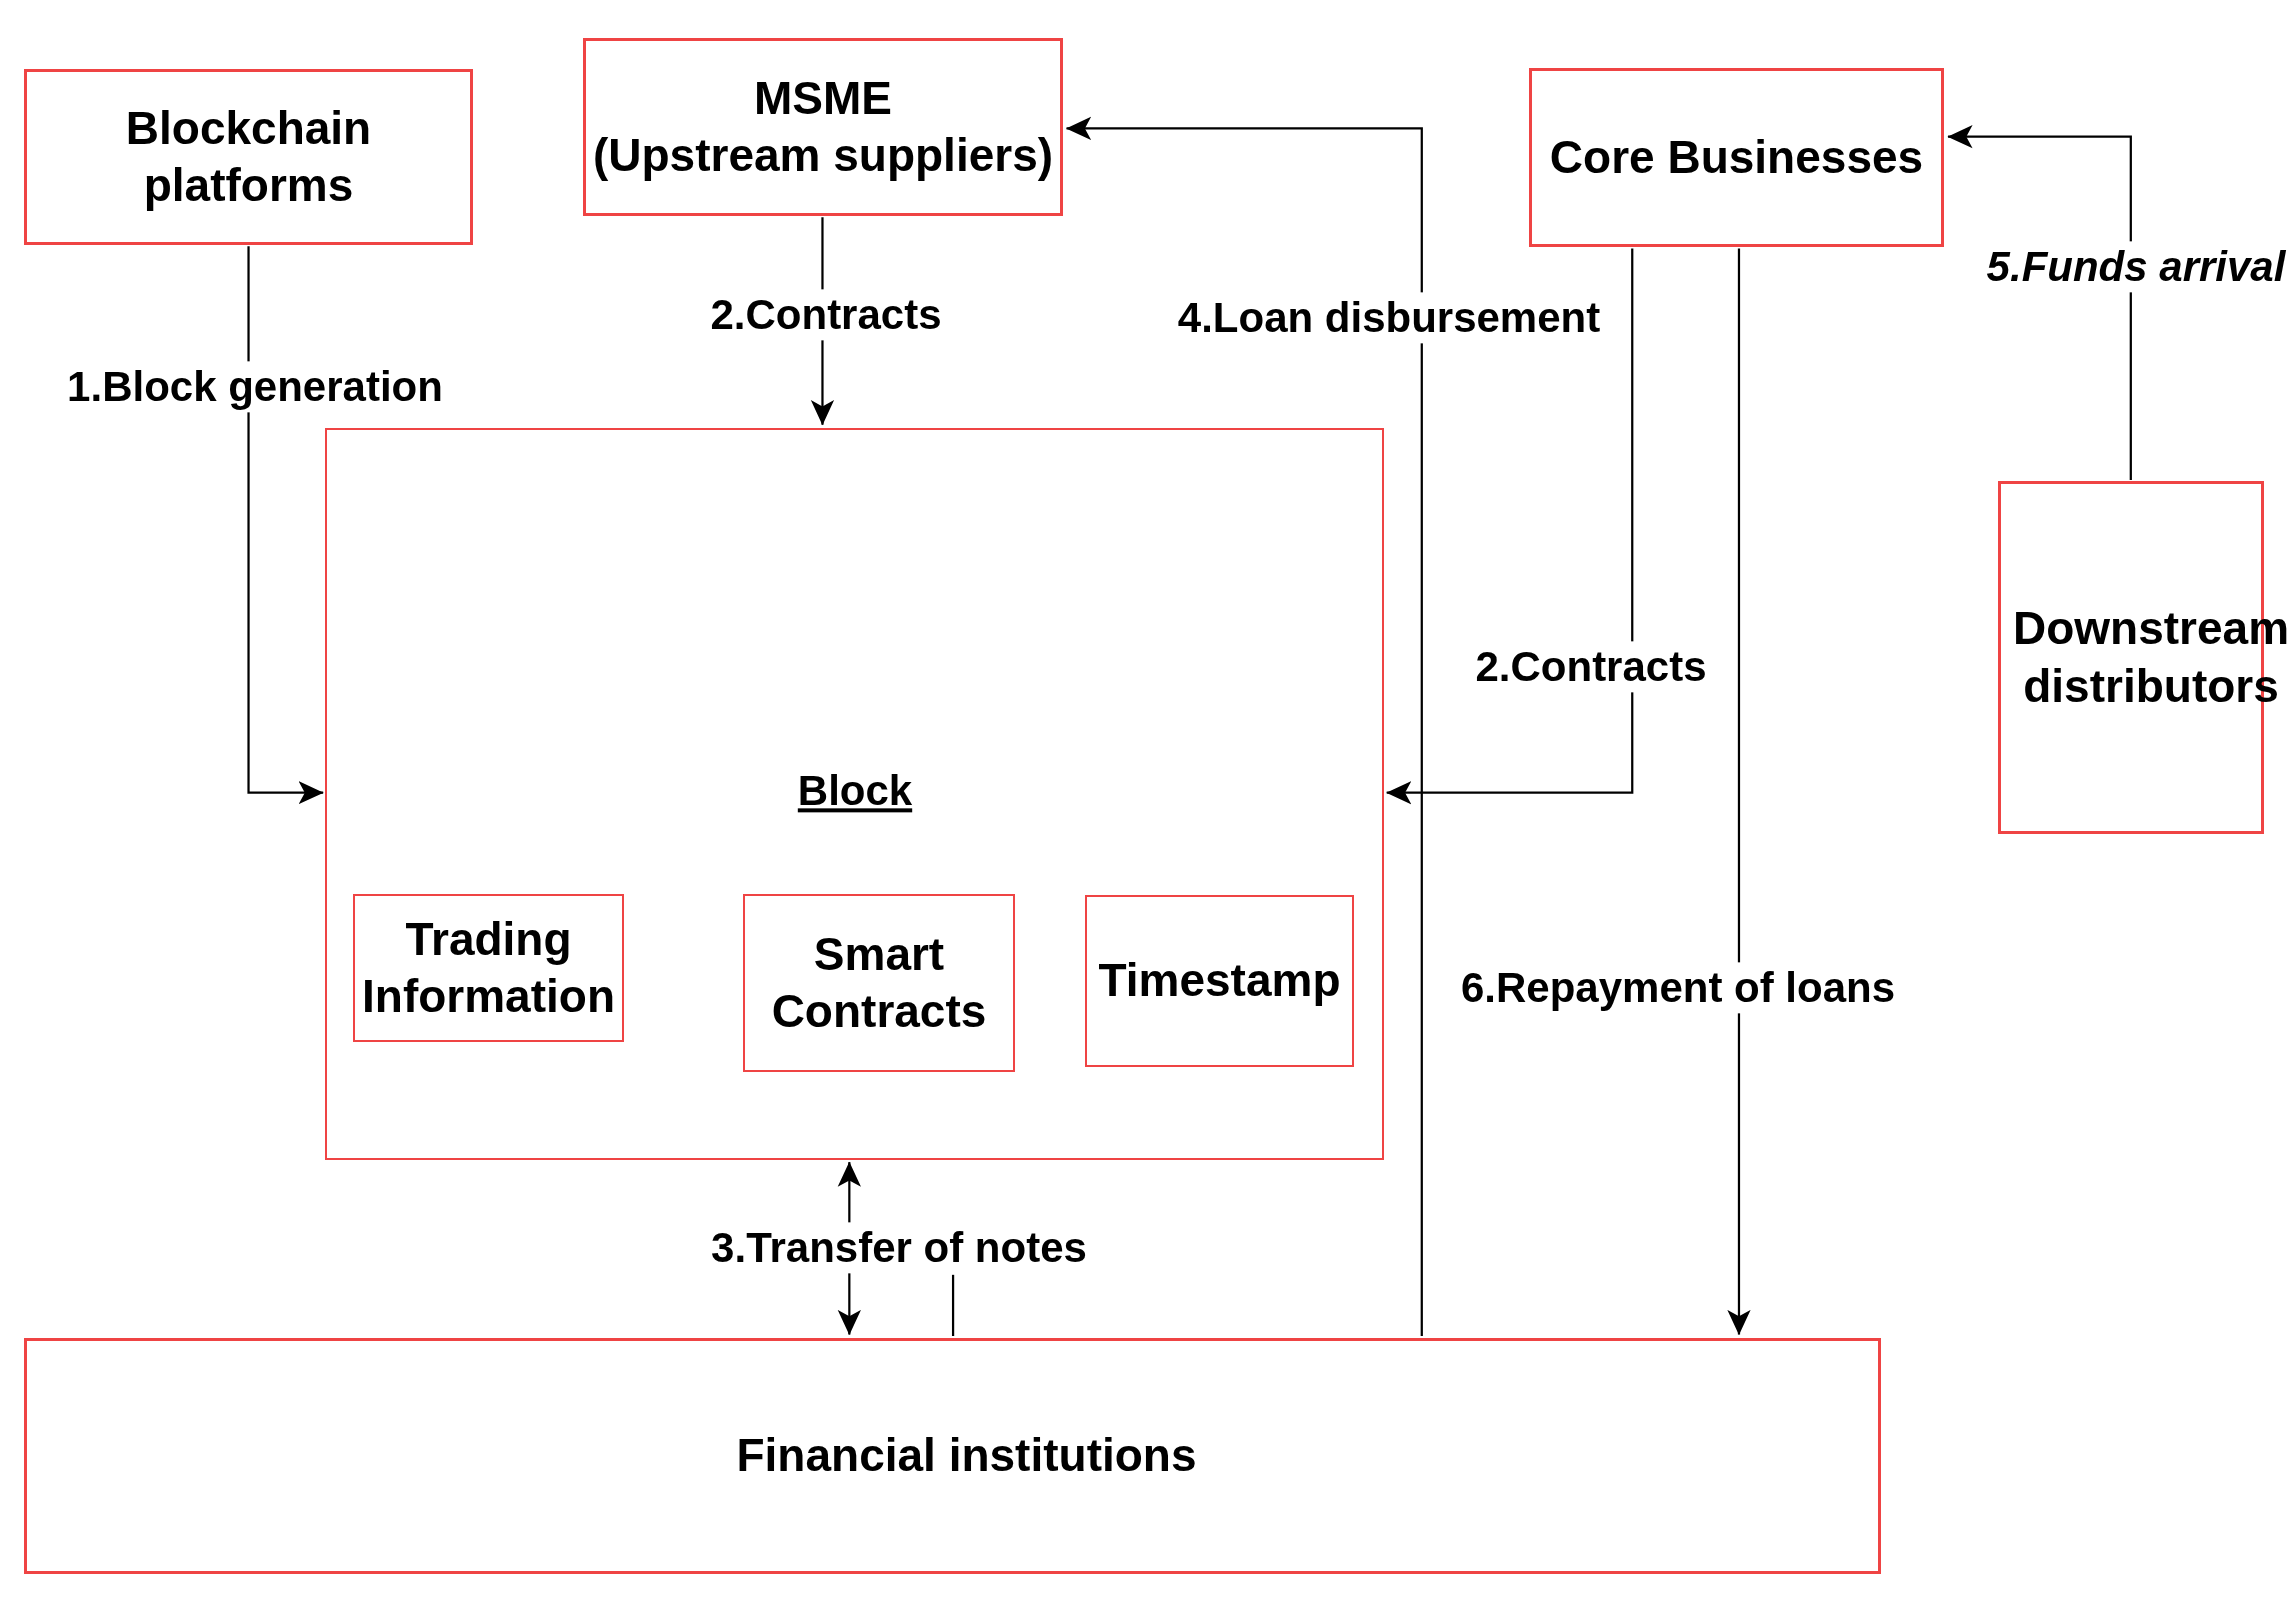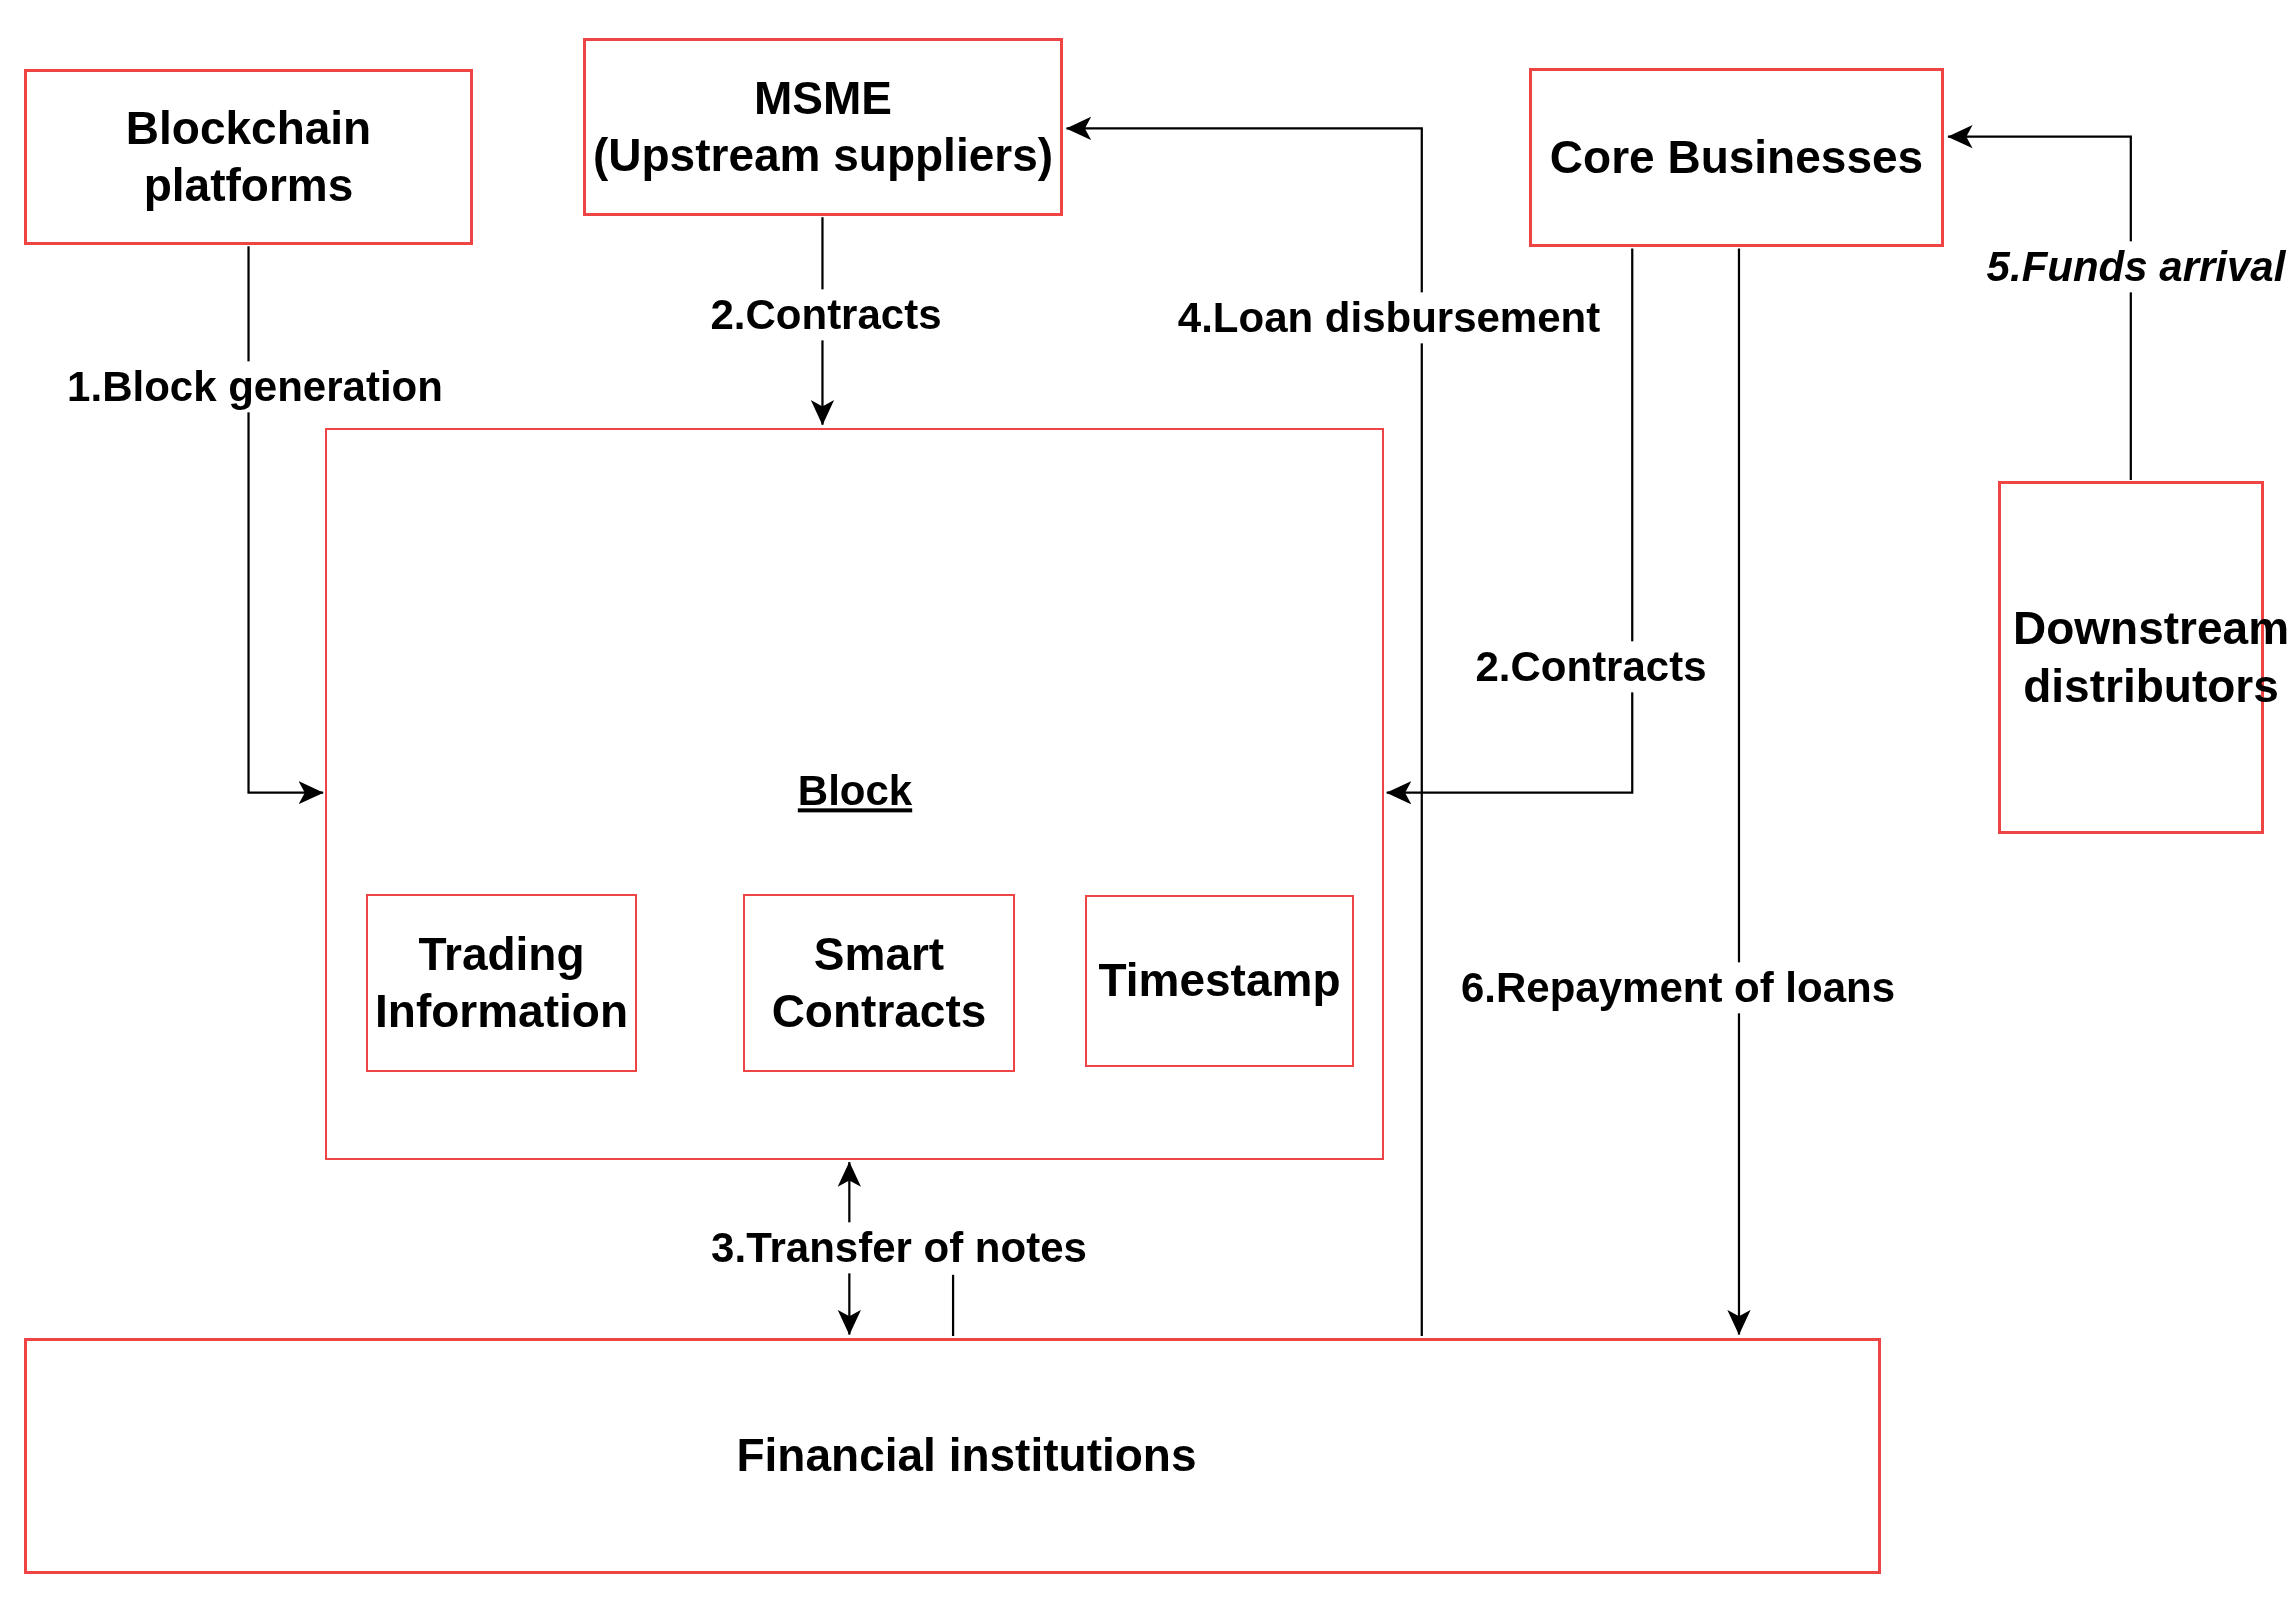--- a/index.html
+++ b/index.html
@@ -50,21 +50,21 @@
     white-space: nowrap;
     z-index: 3;
     text-align: center;
   }
   
   #n-blockchain   { left: 24px;   top: 69px;   width: 449px;  height: 176px; }
   #n-msme         { left: 583px;  top: 38px;   width: 480px;  height: 178px; }
   #n-core         { left: 1529px; top: 68px;   width: 415px;  height: 179px; }
   #n-downstream   { left: 1998px; top: 481px;  width: 266px;  height: 353px; padding-left: 40px; }
   #n-block        { left: 325px;  top: 428px;  width: 1059px; height: 732px; }
-  #n-trading      { left: 353px;  top: 894px; width: 271px;  height: 178px; margin-left: 13px; }
+  #n-trading      { left: 353px;  top: 894px; width: 271px;  height: 148px; }
   #n-smart        { left: 743px;  top: 894px; width: 272px;  height: 178px; }
   #n-timestamp    { left: 1085px; top: 895px; width: 269px;  height: 172px; }
   #n-financial    { left: 24px;   top: 1338px; width: 1857px; height: 236px; padding-left: 28px; }
   
   #l-block        { left: 855px; top: 791px; text-decoration: underline; }
   #l-blockgen     { left: 255px;  top: 387px;  }
   #l-contracts-m  { left: 826px; top: 315px;  }
   #l-transfer     { left: 855px; top: 1248px; margin-left: 44px; }
   #l-loan         { left: 1389px; top: 306px; margin-top: 12px;  }
   #l-funds        { left: 2136px; top: 267px; font-style: italic;  }

